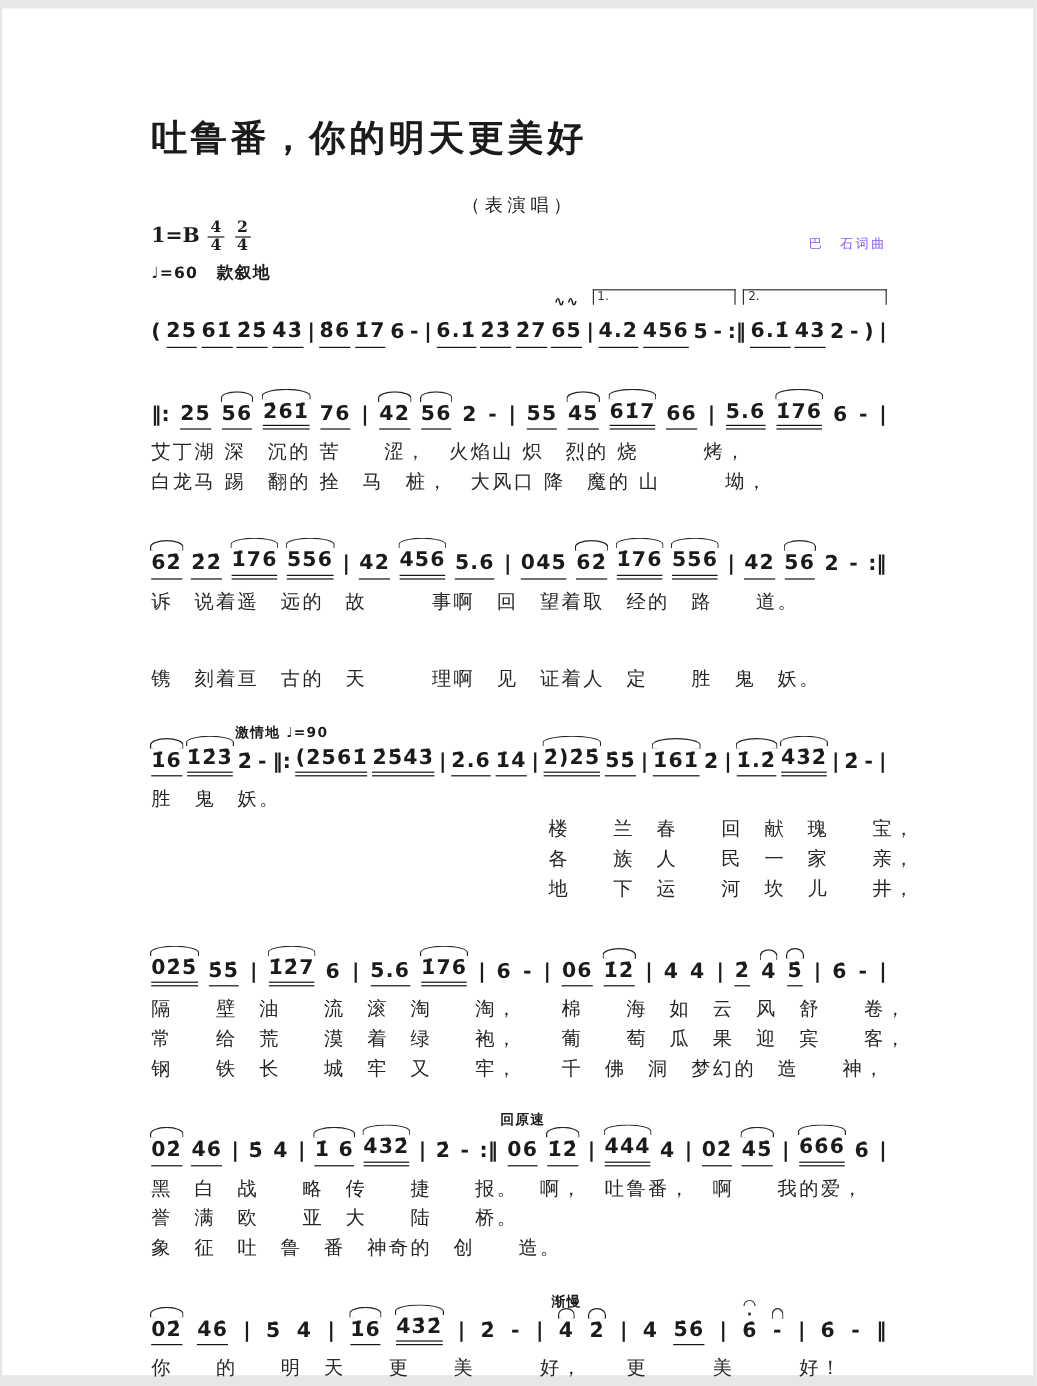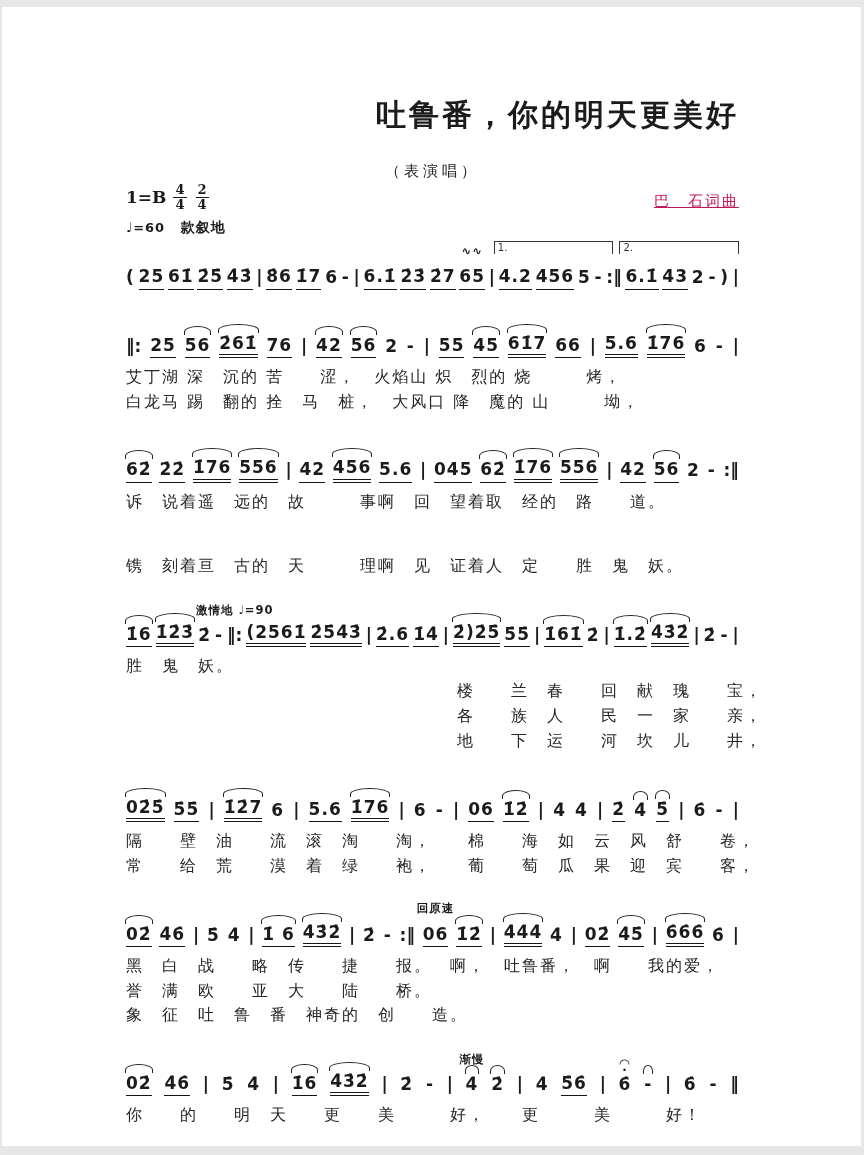--- a/index.html
+++ b/index.html
@@ -1,33 +1,33 @@
 <!DOCTYPE html>
 <html><head>
 <meta charset="utf-8">
 <style>
   html,body{margin:0;padding:0;}
   body{width:864px;height:1155px;background:#e7e7e7;overflow:hidden;
        font-family:"DejaVu Sans","Liberation Sans",sans-serif;}
   .page{position:absolute;top:7px;left:2px;right:3px;bottom:9px;background:#ffffff;
         box-sizing:border-box;padding:88px 122px 0 124px;color:#1b1b1b;}
   .title{font-family:"Liberation Serif","DejaVu Serif",serif;font-weight:bold;
-         font-size:30px;text-align:right;letter-spacing:3px;margin:0 0 26px 0;}
+         font-size:30px;text-align:left;letter-spacing:3px;margin:0 0 26px 0;}
   .subtitle{font-family:"DejaVu Serif","Liberation Serif",serif;font-size:15px;
             text-align:center;letter-spacing:4px;color:#222;}
   .meta-row{display:flex;justify-content:space-between;align-items:flex-end;margin-top:2px;}
   .key-sig{font-weight:bold;font-size:17px;display:flex;align-items:center;gap:7px;
            font-family:"DejaVu Serif","Liberation Serif",serif;}
   .fracs{display:inline-flex;gap:9px;}
   .frac{display:inline-flex;flex-direction:column;align-items:center;font-size:13px;
         line-height:1.05;font-weight:bold;}
   .frac .den{border-top:1.3px solid #1b1b1b;padding:0 2px;}
   .frac .num{padding:0 2px;}
-  .credit{font-family:"DejaVu Serif","Liberation Serif",serif;font-size:15px;
-          letter-spacing:2px;color:#be185d;text-decoration:underline;}
+  .credit{font-family:"DejaVu Serif","Liberation Serif",serif;font-size:11px;
+          letter-spacing:2px;color:#8b5cf6;}
   .tempo-row{margin-top:8px;font-size:13px;font-weight:bold;letter-spacing:1px;}
   .tempo-row .tstyle{margin-left:10px;font-size:14px;}
   #systems{margin-top:2px;}
   .system{margin-bottom:16px;}
   .notes{display:flex;justify-content:space-between;align-items:flex-end;
          position:relative;padding-top:27px;font-weight:bold;font-size:17px;}
   .note{position:relative;white-space:pre;letter-spacing:1px;line-height:1.25;
         padding-bottom:1px;}
   .u1{border-bottom:1.6px solid #151515;}
   .u2{border-bottom:4px double #151515;padding-bottom:0;}
@@ -219,20 +219,21 @@
           <span class="note arc">4̇</span>
           <span class="note u1 arc">5̇</span>
           <span class="note bar">|</span>
           <span class="note">6̇</span>
           <span class="note">-</span>
           <span class="note bar">|</span>
         </div>
         <div class="lyrics">
           <div class="lyric-line" style="padding-left: 0%;">隔　　壁　油　　流　滚　淘　　淘，　　棉　　海　如　云　风　舒　　卷，</div>
           <div class="lyric-line" style="padding-left: 0%;">常　　给　荒　　漠　着　绿　　袍，　　葡　　萄　瓜　果　迎　宾　　客，</div>
+          <div class="lyric-line" style="padding-left: 0%;">钢　　铁　长　　城　牢　又　　牢，　　千　佛　洞　梦幻的　造　　神，</div>
         </div>
       </div>
       <div class="system">
         <div class="notes">
           <span class="note u1 arc">02̇</span>
           <span class="note u1">4̇6̇</span>
           <span class="note bar">|</span>
           <span class="note">5̇</span>
           <span class="note">4̇</span>
           <span class="note bar">|</span>

